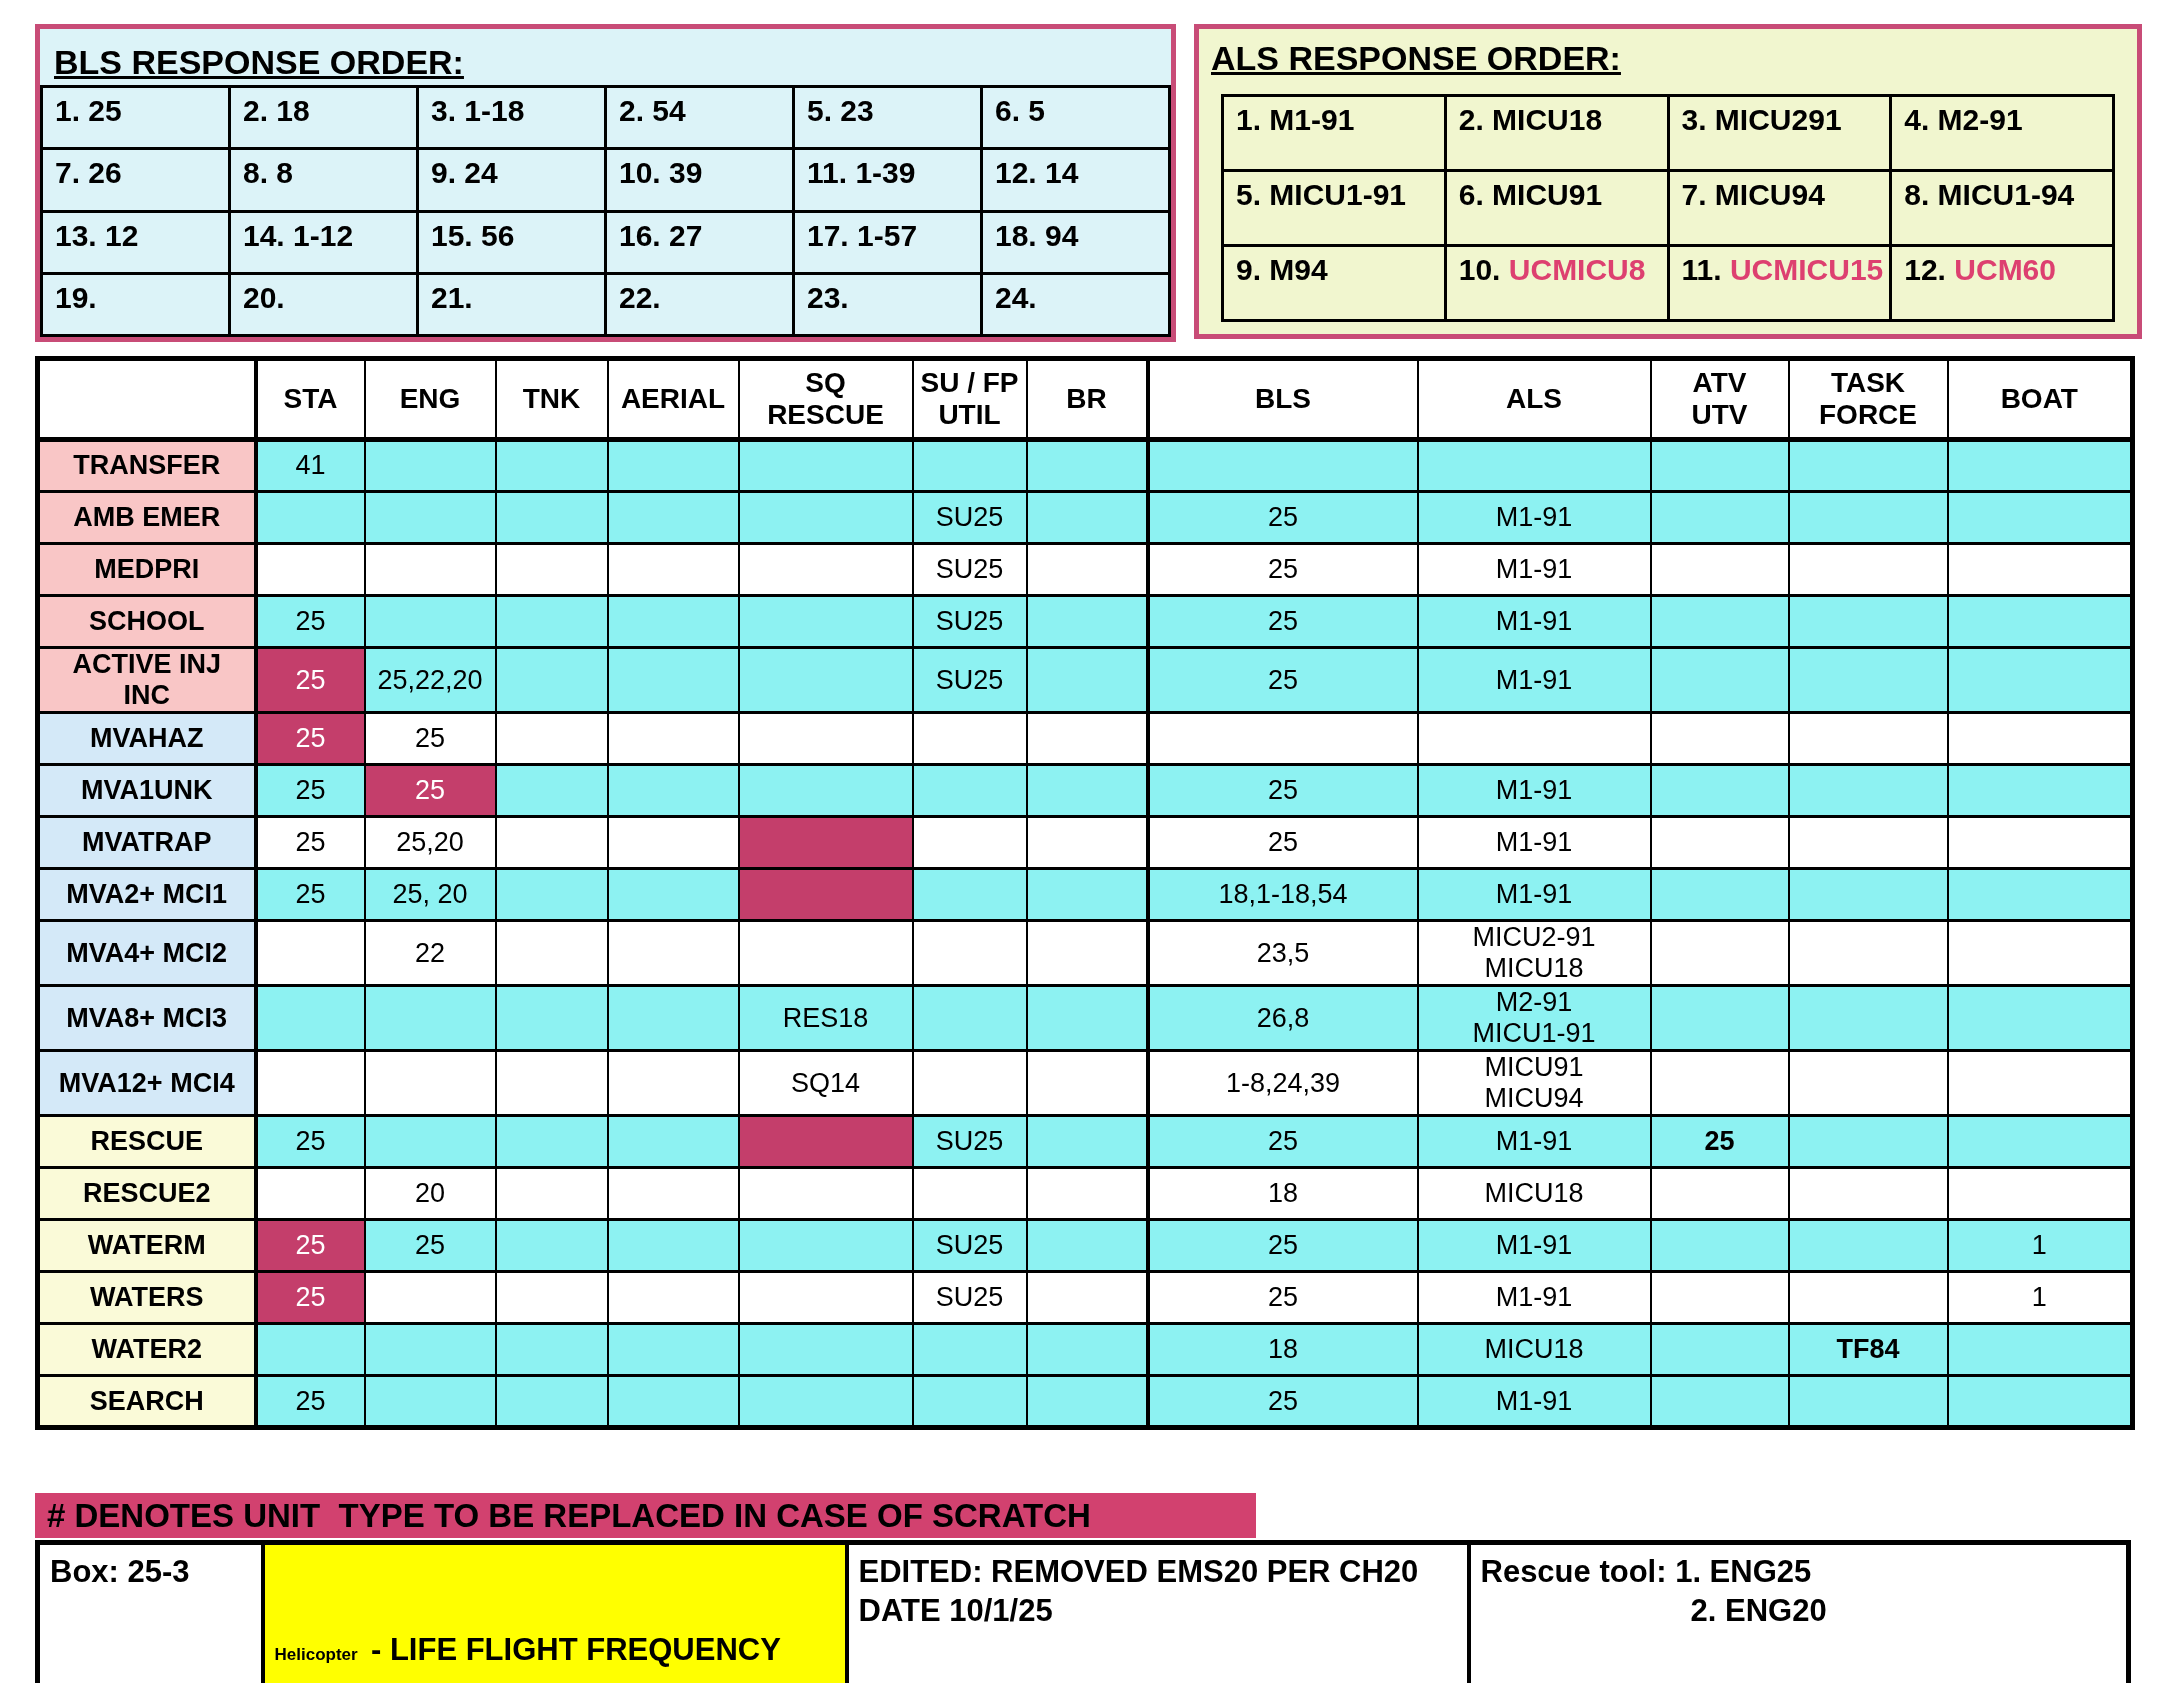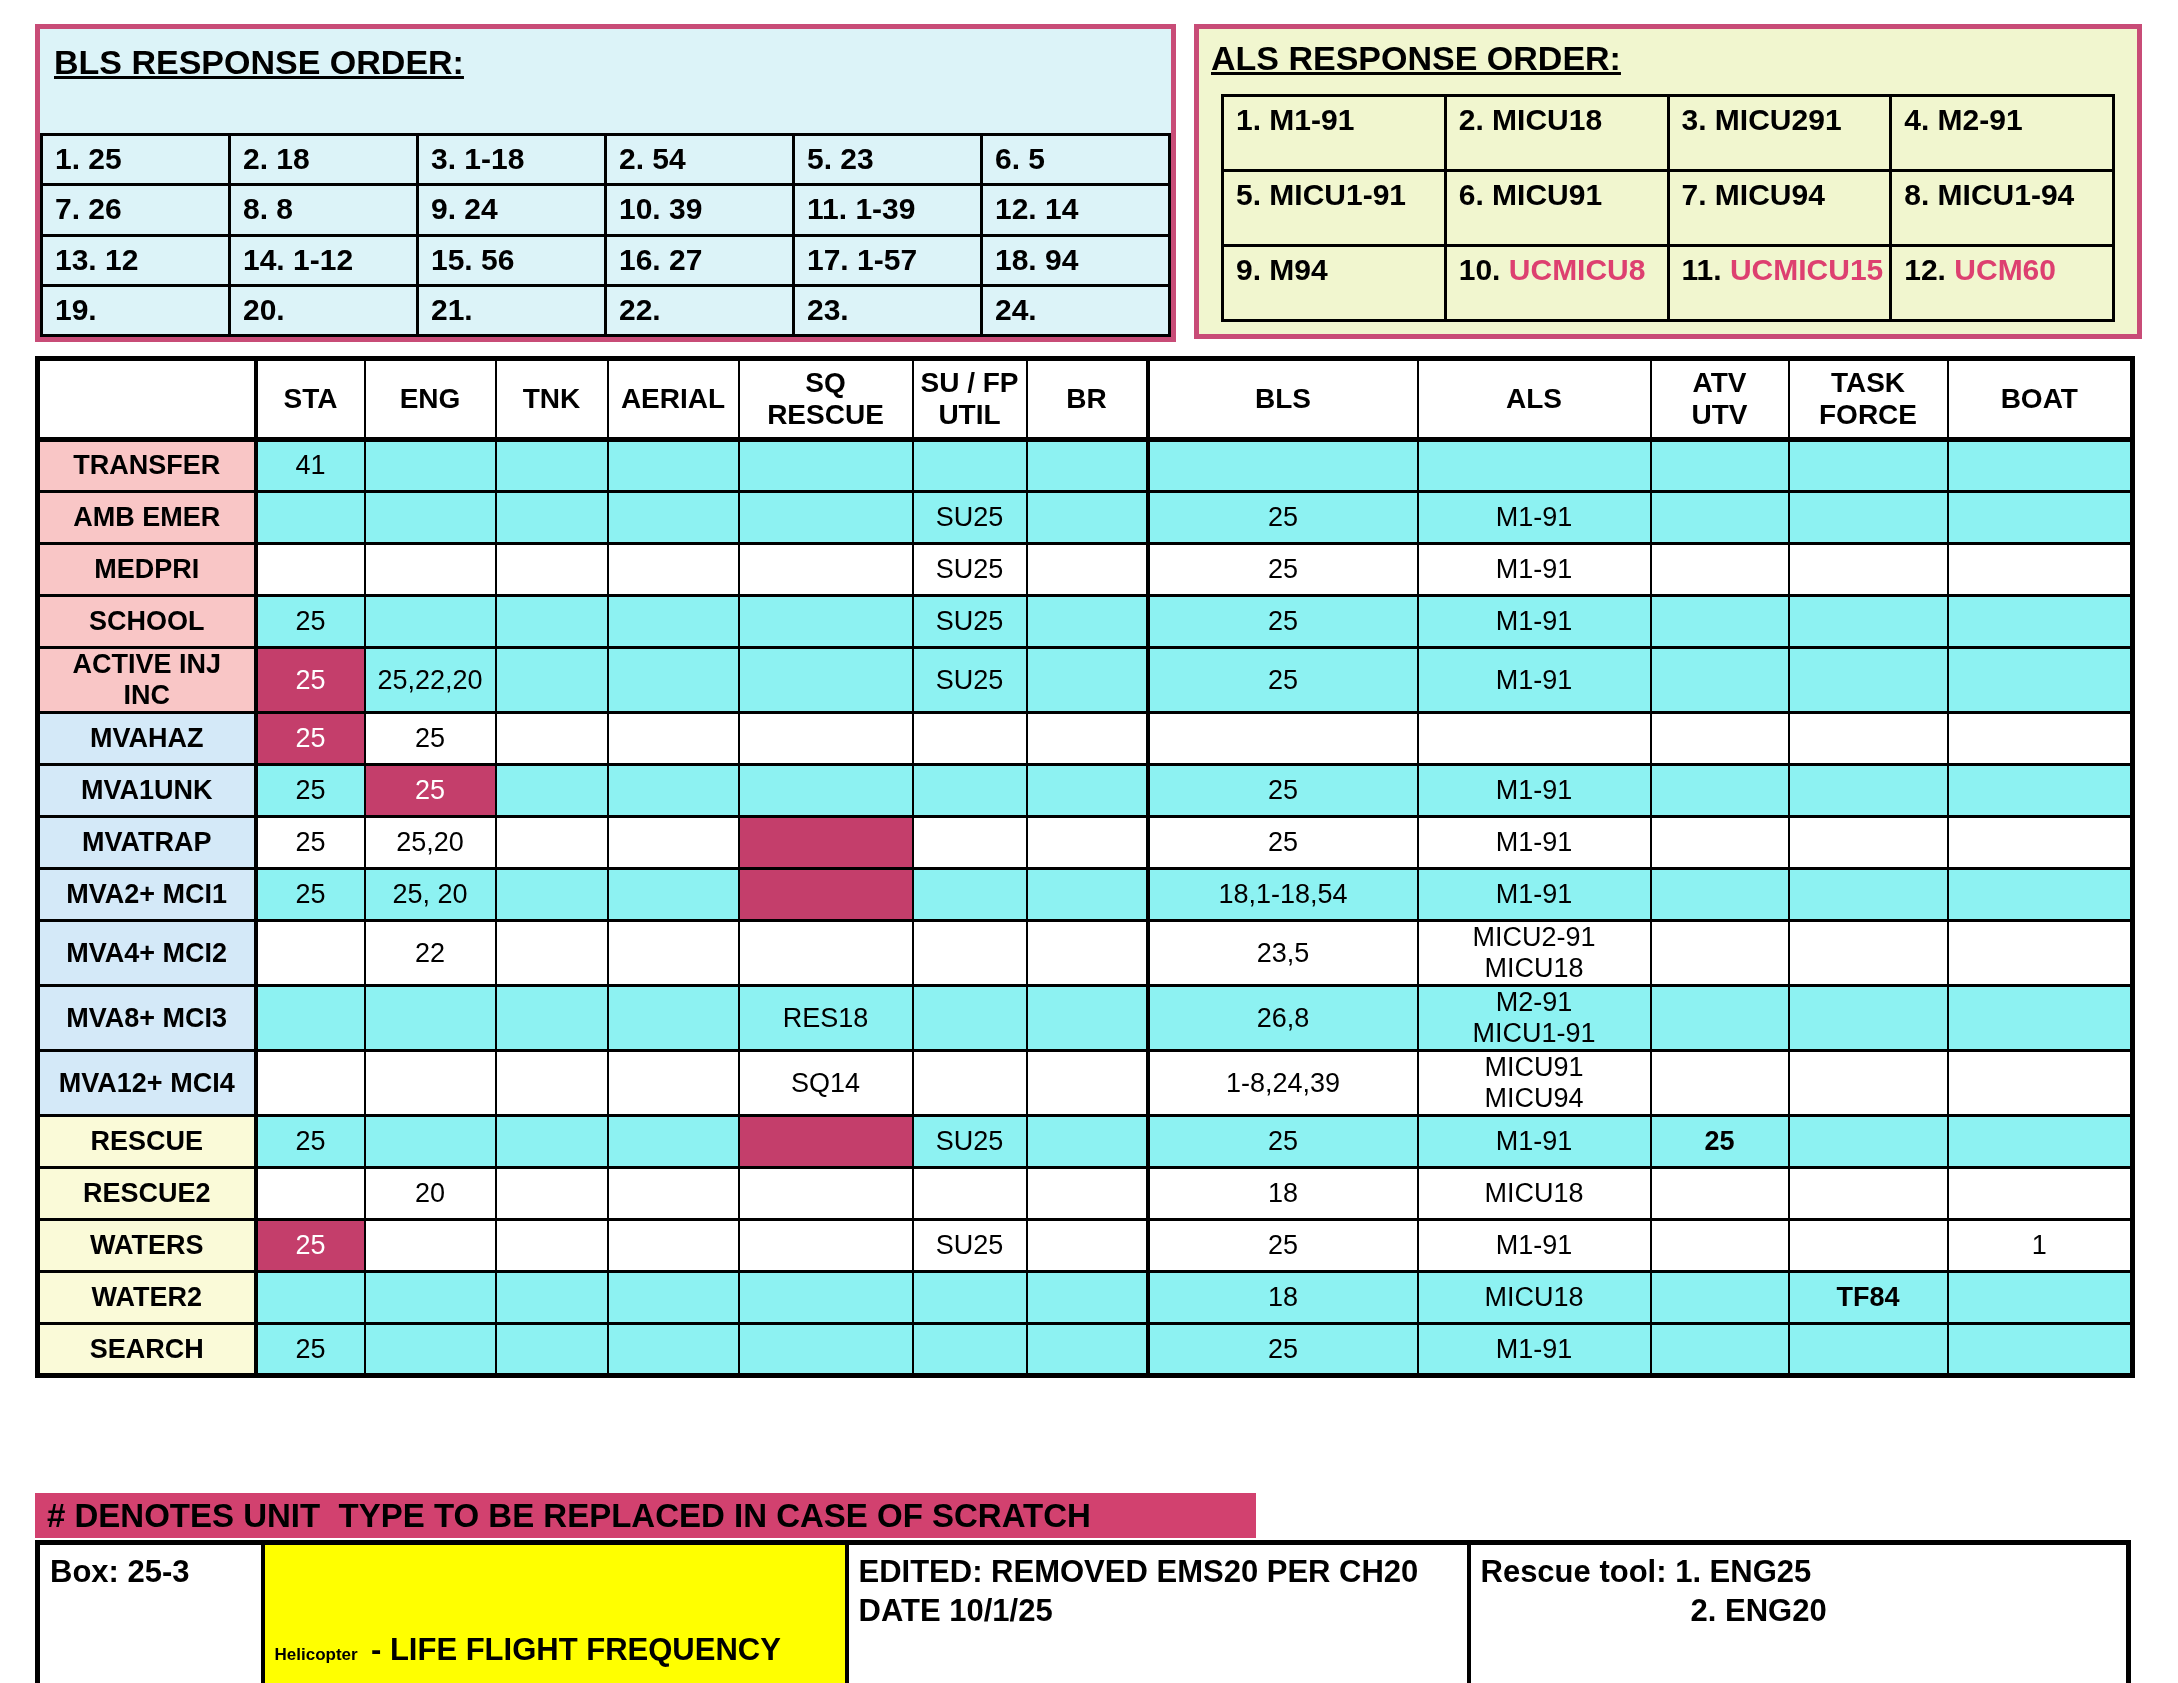--- a/index.html
+++ b/index.html
@@ -12,21 +12,21 @@
   .page{position:relative; width:2178px; height:1683px; background:#fff; overflow:hidden;}
 
   
   .panel{position:absolute; top:24px; border:5px solid var(--panel-border);}
   .panel h2{font-size:34px; font-weight:bold; text-decoration:underline; white-space:pre;}
   .panel table{border-collapse:collapse; table-layout:fixed;}
   .panel td{border:3px solid #000; font-size:30px; font-weight:bold; vertical-align:top;
             padding:6px 0 0 12px; white-space:pre;}
   .bls{left:35px; width:1141px; height:318px; background:var(--bls-bg);}
   .bls h2{padding:14px 0 0 14px;}
-  .bls table{position:absolute; left:0; bottom:0; width:100%; height:204px;}
+  .bls table{position:absolute; left:0; bottom:0; width:100%; height:252px;}
   .als{left:1194px; width:948px; height:315px; background:var(--als-bg);}
   .als h2{padding:10px 0 0 12px;}
   .als table{position:absolute; left:22px; bottom:12px; width:calc(100% - 44px); height:228px;}
   .als td span.unit-hl{color:var(--uc);}
 
   
   .matrix-wrap{position:absolute; left:35px; top:356px;border-radius:14px;}
   table.matrix{border-collapse:collapse; table-layout:fixed; border:5px solid #000;}
   table.matrix th, table.matrix td{
     border:2px solid #000; border-top-width:3px; border-bottom-width:3px;
@@ -378,20 +378,35 @@
             <td class="val"></td>
             <td class="val"></td>
             <td class="val"></td>
             <td class="val"></td>
             <td class="val"></td>
             <td class="val">18</td>
             <td class="val">MICU18</td>
             <td class="val"></td>
             <td class="val"></td>
             <td class="val"></td>
+          </tr>
+          <tr class="row-cyan">
+            <td class="lab lab-yellow">WATERM</td>
+            <td class="val fill">25</td>
+            <td class="val">25</td>
+            <td class="val"></td>
+            <td class="val"></td>
+            <td class="val"></td>
+            <td class="val">SU25</td>
+            <td class="val"></td>
+            <td class="val">25</td>
+            <td class="val">M1-91</td>
+            <td class="val"></td>
+            <td class="val"></td>
+            <td class="val">1</td>
           </tr>
           <tr class="row-white">
             <td class="lab lab-yellow">WATERS</td>
             <td class="val fill">25</td>
             <td class="val"></td>
             <td class="val"></td>
             <td class="val"></td>
             <td class="val"></td>
             <td class="val">SU25</td>
             <td class="val"></td>

